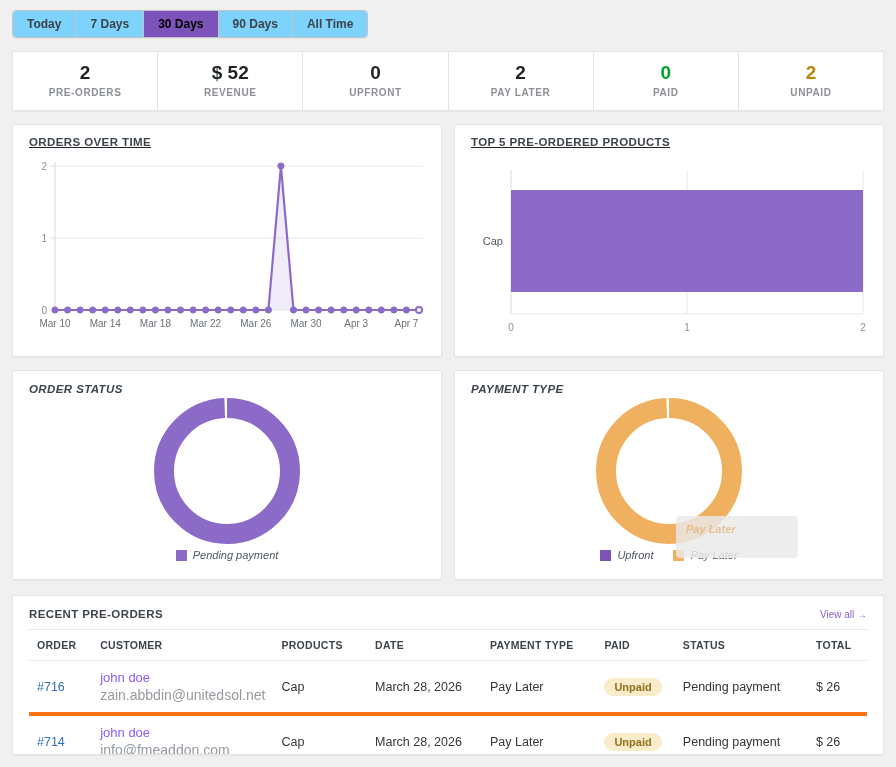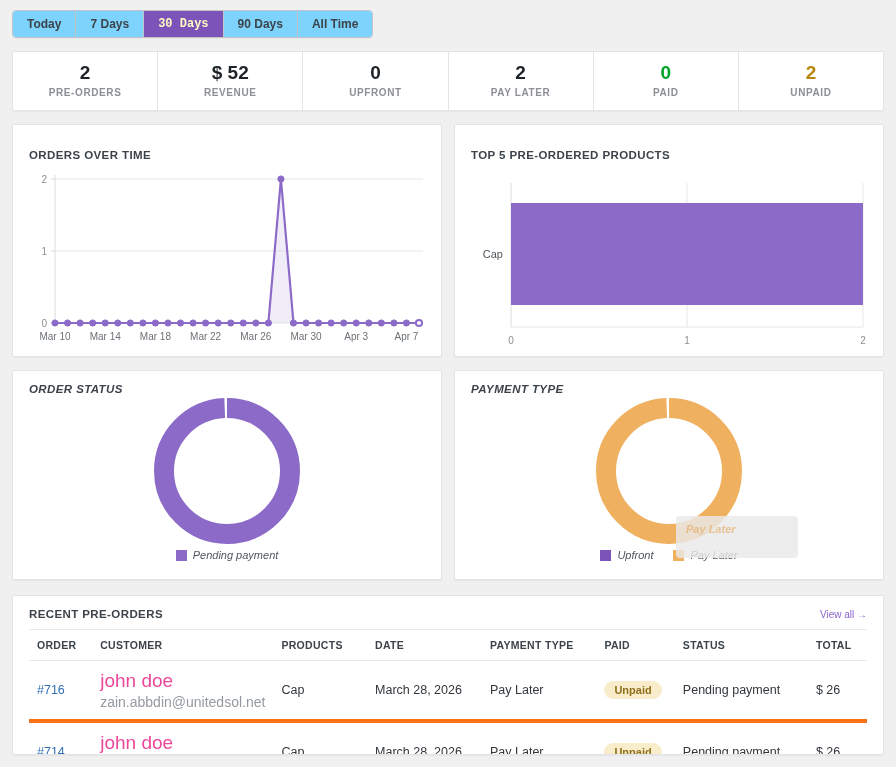--- a/index.html
+++ b/index.html
@@ -22,21 +22,21 @@
     box-shadow:0 1px 1px rgba(0,0,0,.04);
   }
   .tab {
     appearance:none; border:none; background:#7dd3fc;
     font-family:inherit; font-size:12px; font-weight:600; color:#3c434a;
     padding:6px 14px; cursor:pointer;
     border-right:1px solid #c3c4c7;
     line-height:14px;
   }
   .tab:last-child { border-right:none; }
-  .tab.active { background:#7c53b8; color:#fef9c3;font-family:Liberation Mono, monospace; }
+  .tab.active { background:#7c53b8; color:#000000; }
 
   
   .card {
     background:#fff;
     border:1px solid #e2e4e7;
     border-radius:2px;
     box-shadow:0 1px 1px rgba(0,0,0,.04);
   }
   .card-title {
     font-size:11.5px; font-weight:700; color:#3c434a;
@@ -52,21 +52,21 @@
   .stat:last-child { border-right:none; }
   .stat .num { display:block; font-size:19px; font-weight:700; line-height:22px; }
   .stat .lbl {
     display:block; margin-top:3px;
     font-size:10px; font-weight:600; color:#8c8f94; letter-spacing:.6px;
     text-transform:uppercase;
   }
 
   
   .grid2 { display:grid; grid-template-columns:1fr 1fr; gap:12px; margin-top:13px; }
-  .chart-card { height:233px; padding:24px 16px; overflow:hidden; }
+  .chart-card { height:233px; padding:11px 16px; overflow:hidden;text-decoration:underline; }
   .chart-card svg { display:block; margin-top:4px; overflow:visible; }
   .donut-card { height:210px; padding:12px 16px 8px; position:relative; overflow:hidden;font-style:italic; }
   .donut-wrap { display:flex; justify-content:center; margin-top:0px; }
   .legend { display:flex; justify-content:center; gap:20px; margin-top:2px; }
   .legend-item { display:flex; align-items:center; gap:6px; font-size:11px; color:#50575e; cursor:pointer; }
   .legend-sq { width:11px; height:11px; display:inline-block; }
   .tooltip-ghost {
     position:absolute; left:221px; top:145px; width:122px; height:42px;
     background:rgba(233,233,233,.82); border-radius:4px;
     font-size:11px; font-weight:600; color:rgba(228,158,74,.55);
@@ -79,21 +79,21 @@
   .view-all { font-size:10px; color:#8a63c9; text-decoration:none; cursor:pointer; }
   table { width:100%; border-collapse:collapse; margin-top:9px; }
   th {
     text-align:left; font-size:10.5px; font-weight:700; color:#3c434a;
     letter-spacing:.3px; text-transform:uppercase;
     padding:9px 8px; border-top:1px solid #e8e8eb; border-bottom:1px solid #e8e8eb;
   }
   td { font-size:12.5px; color:#32373c; padding:9px 8px; border-bottom:4px solid #f97316; vertical-align:middle; }
   tr:last-child td { border-bottom:none; }
   .order-link { color:#2f6fb2; text-decoration:none; cursor:pointer; }
-  .cust-name { font-size:19px; color:#ec4899; }
+  .cust-name { font-size:13px; color:#8b5cf6; }
   .cust-email { font-size:14px; color:#949aa0; margin-top:2px; }
   .badge {
     display:inline-block; background:#f8ecca; color:#90701c;
     font-size:11px; font-weight:600; padding:3px 10px; border-radius:10px;
   }
 </style>
 </head>
 <body>
 
 <div class="page">

